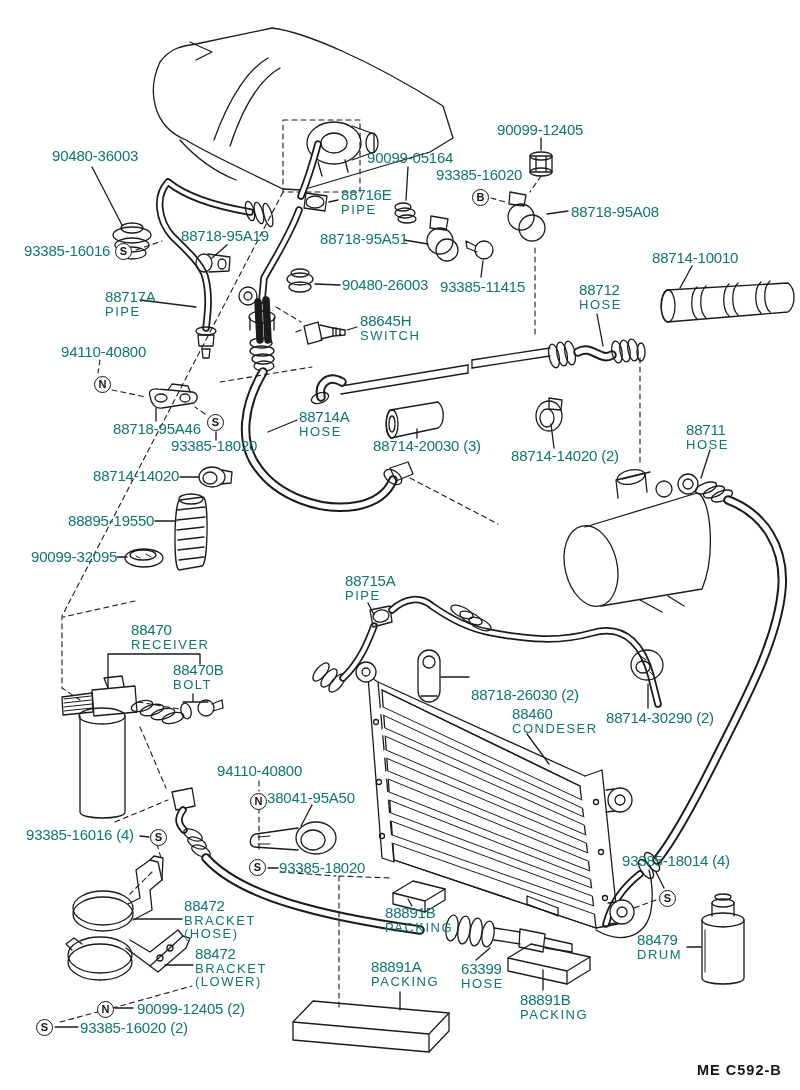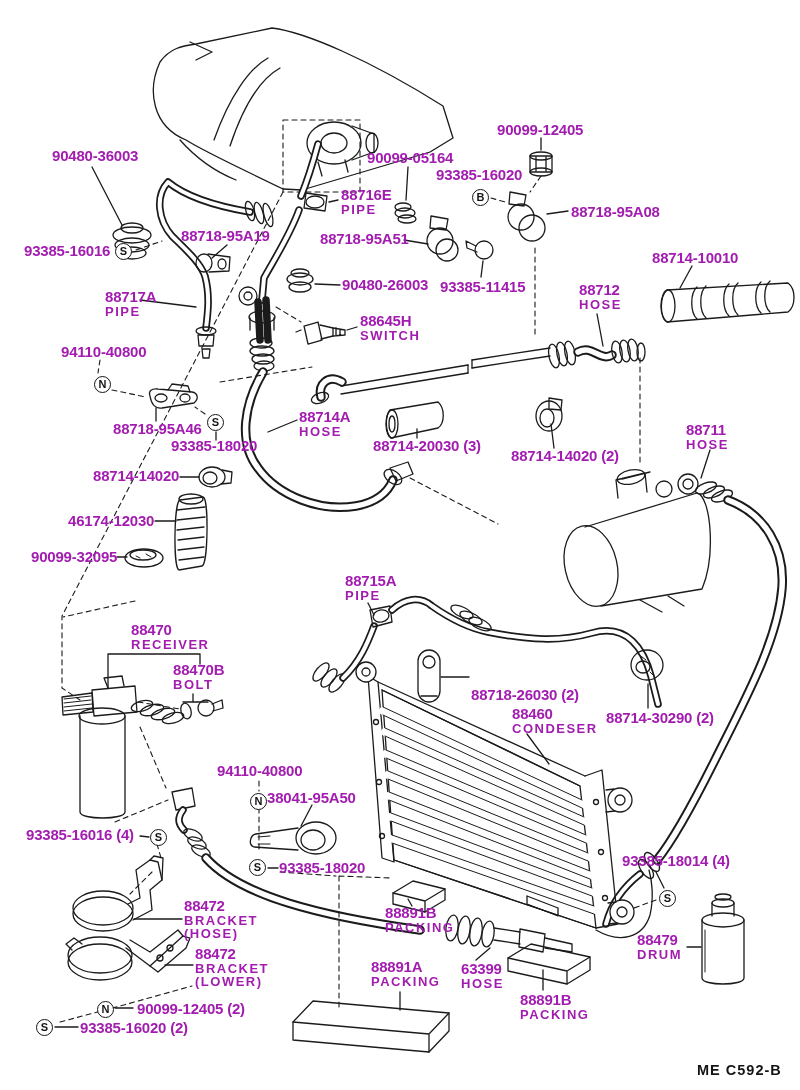--- a/index.html
+++ b/index.html
@@ -8,21 +8,21 @@
   #art{position:absolute;left:0;top:0;}
   #art *{stroke:#1b1b1b;fill:none;stroke-width:1.3;stroke-linecap:round;stroke-linejoin:round;}
   #art .th{stroke-width:7.5;}
   #art .wc{stroke:#ffffff;stroke-width:4;}
   #art .wc2{stroke:#ffffff;stroke-width:5.5;}
   #art .th2{stroke-width:9.5;}
   #art .dash{stroke-dasharray:5 4;stroke-width:1.1;}
   #art .tubew{stroke:#ffffff;stroke-width:8;}
   #art .tl{stroke-width:1;}
   #art .wf{fill:#ffffff;}
-  .lbl{position:absolute;color:#a21caf;font-weight:bold;font-size:15px;line-height:1.05;
+  .lbl{position:absolute;color:#0f766e;font-weight:normal;font-size:15px;line-height:1.05;
        letter-spacing:-0.2px;white-space:nowrap;}
   .lbl .sub{display:block;font-size:13px;letter-spacing:1.5px;margin-top:0;}
   .lbl .sub:empty{display:none;}
   .badge{position:absolute;width:17px;height:17px;border:1.8px solid #141414;border-radius:50%;
          background:#fff;color:#141414;font-weight:bold;font-size:11px;line-height:14px;
          text-align:center;box-sizing:border-box;}
   .footer{position:absolute;font-weight:bold;font-size:14.5px;letter-spacing:1px;color:#141414;margin-top:26px;}
 </style>
 </head>
 <body>
@@ -457,21 +457,21 @@
 <div class="lbl" style="left:436px;top:167px"><span>93385-16020</span></div>
 <div class="lbl" style="left:497px;top:122px"><span>90099-12405</span></div>
 <div class="lbl" style="left:571px;top:204px"><span>88718-95A08</span></div>
 <div class="lbl" style="left:652px;top:250px"><span>88714-10010</span></div>
 <div class="lbl" style="left:579px;top:282px"><span>88712</span><span class="sub">HOSE</span></div>
 <div class="lbl" style="left:360px;top:313px"><span>88645H</span><span class="sub">SWITCH</span></div>
 <div class="lbl" style="left:61px;top:344px"><span>94110-40800</span></div>
 <div class="lbl" style="left:113px;top:421px"><span>88718-95A46</span></div>
 <div class="lbl" style="left:171px;top:438px"><span>93385-18020</span></div>
 <div class="lbl" style="left:93px;top:468px"><span>88714-14020</span></div>
-<div class="lbl" style="left:68px;top:513px"><span>46174-12030</span></div>
+<div class="lbl" style="left:68px;top:513px"><span>88895-19550</span></div>
 <div class="lbl" style="left:31px;top:549px"><span>90099-32095</span></div>
 <div class="lbl" style="left:299px;top:409px"><span>88714A</span><span class="sub">HOSE</span></div>
 <div class="lbl" style="left:373px;top:438px"><span>88714-20030 (3)</span></div>
 <div class="lbl" style="left:511px;top:448px"><span>88714-14020 (2)</span></div>
 <div class="lbl" style="left:686px;top:422px"><span>88711</span><span class="sub">HOSE</span></div>
 <div class="lbl" style="left:345px;top:573px"><span>88715A</span><span class="sub">PIPE</span></div>
 <div class="lbl" style="left:471px;top:687px"><span>88718-26030 (2)</span></div>
 <div class="lbl" style="left:512px;top:706px"><span>88460</span><span class="sub">CONDESER</span></div>
 <div class="lbl" style="left:606px;top:710px"><span>88714-30290 (2)</span></div>
 <div class="lbl" style="left:131px;top:622px"><span>88470</span><span class="sub">RECEIVER</span></div>

